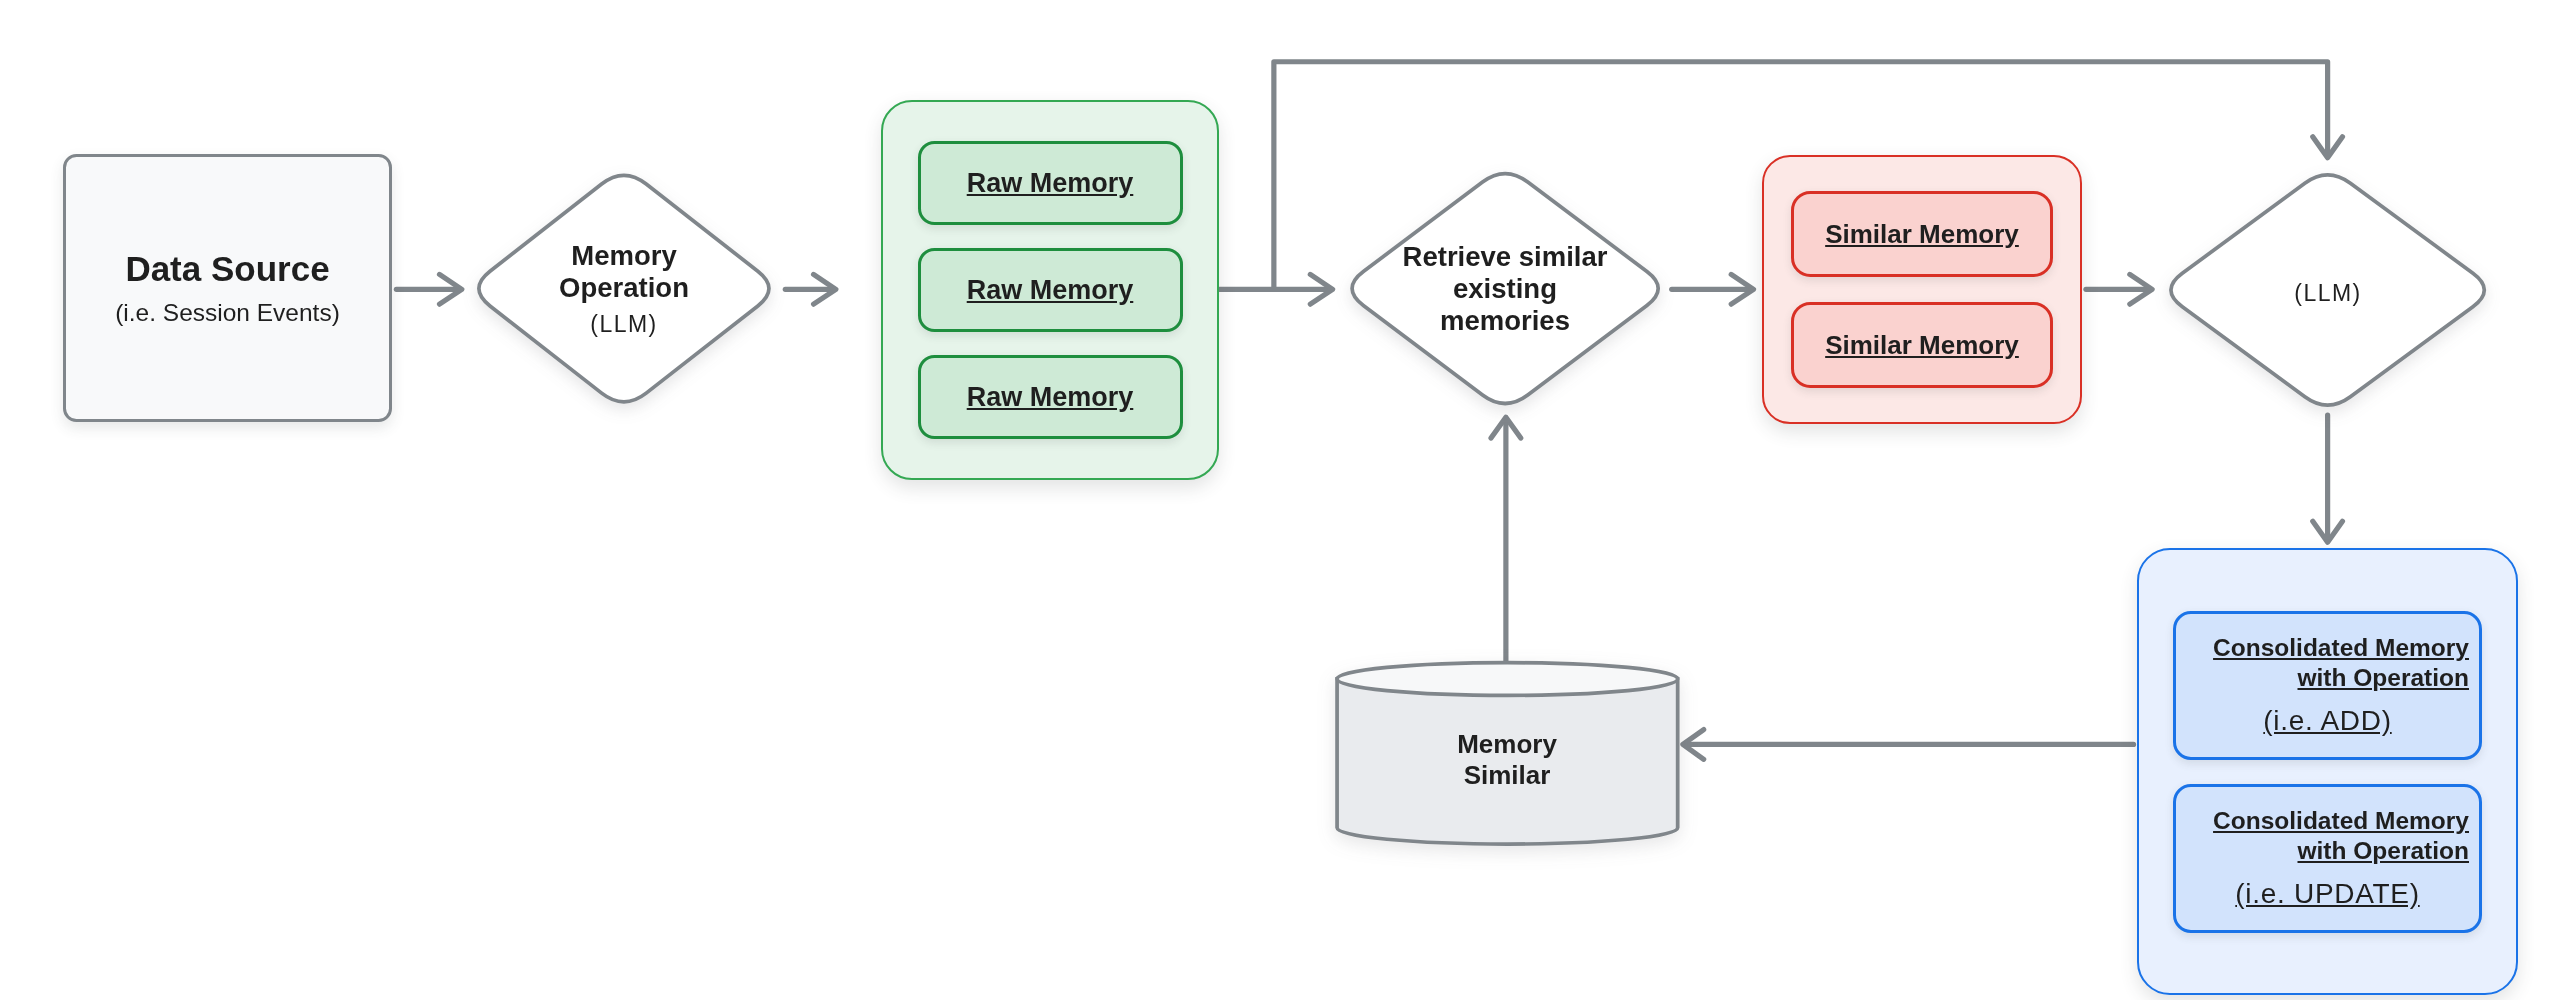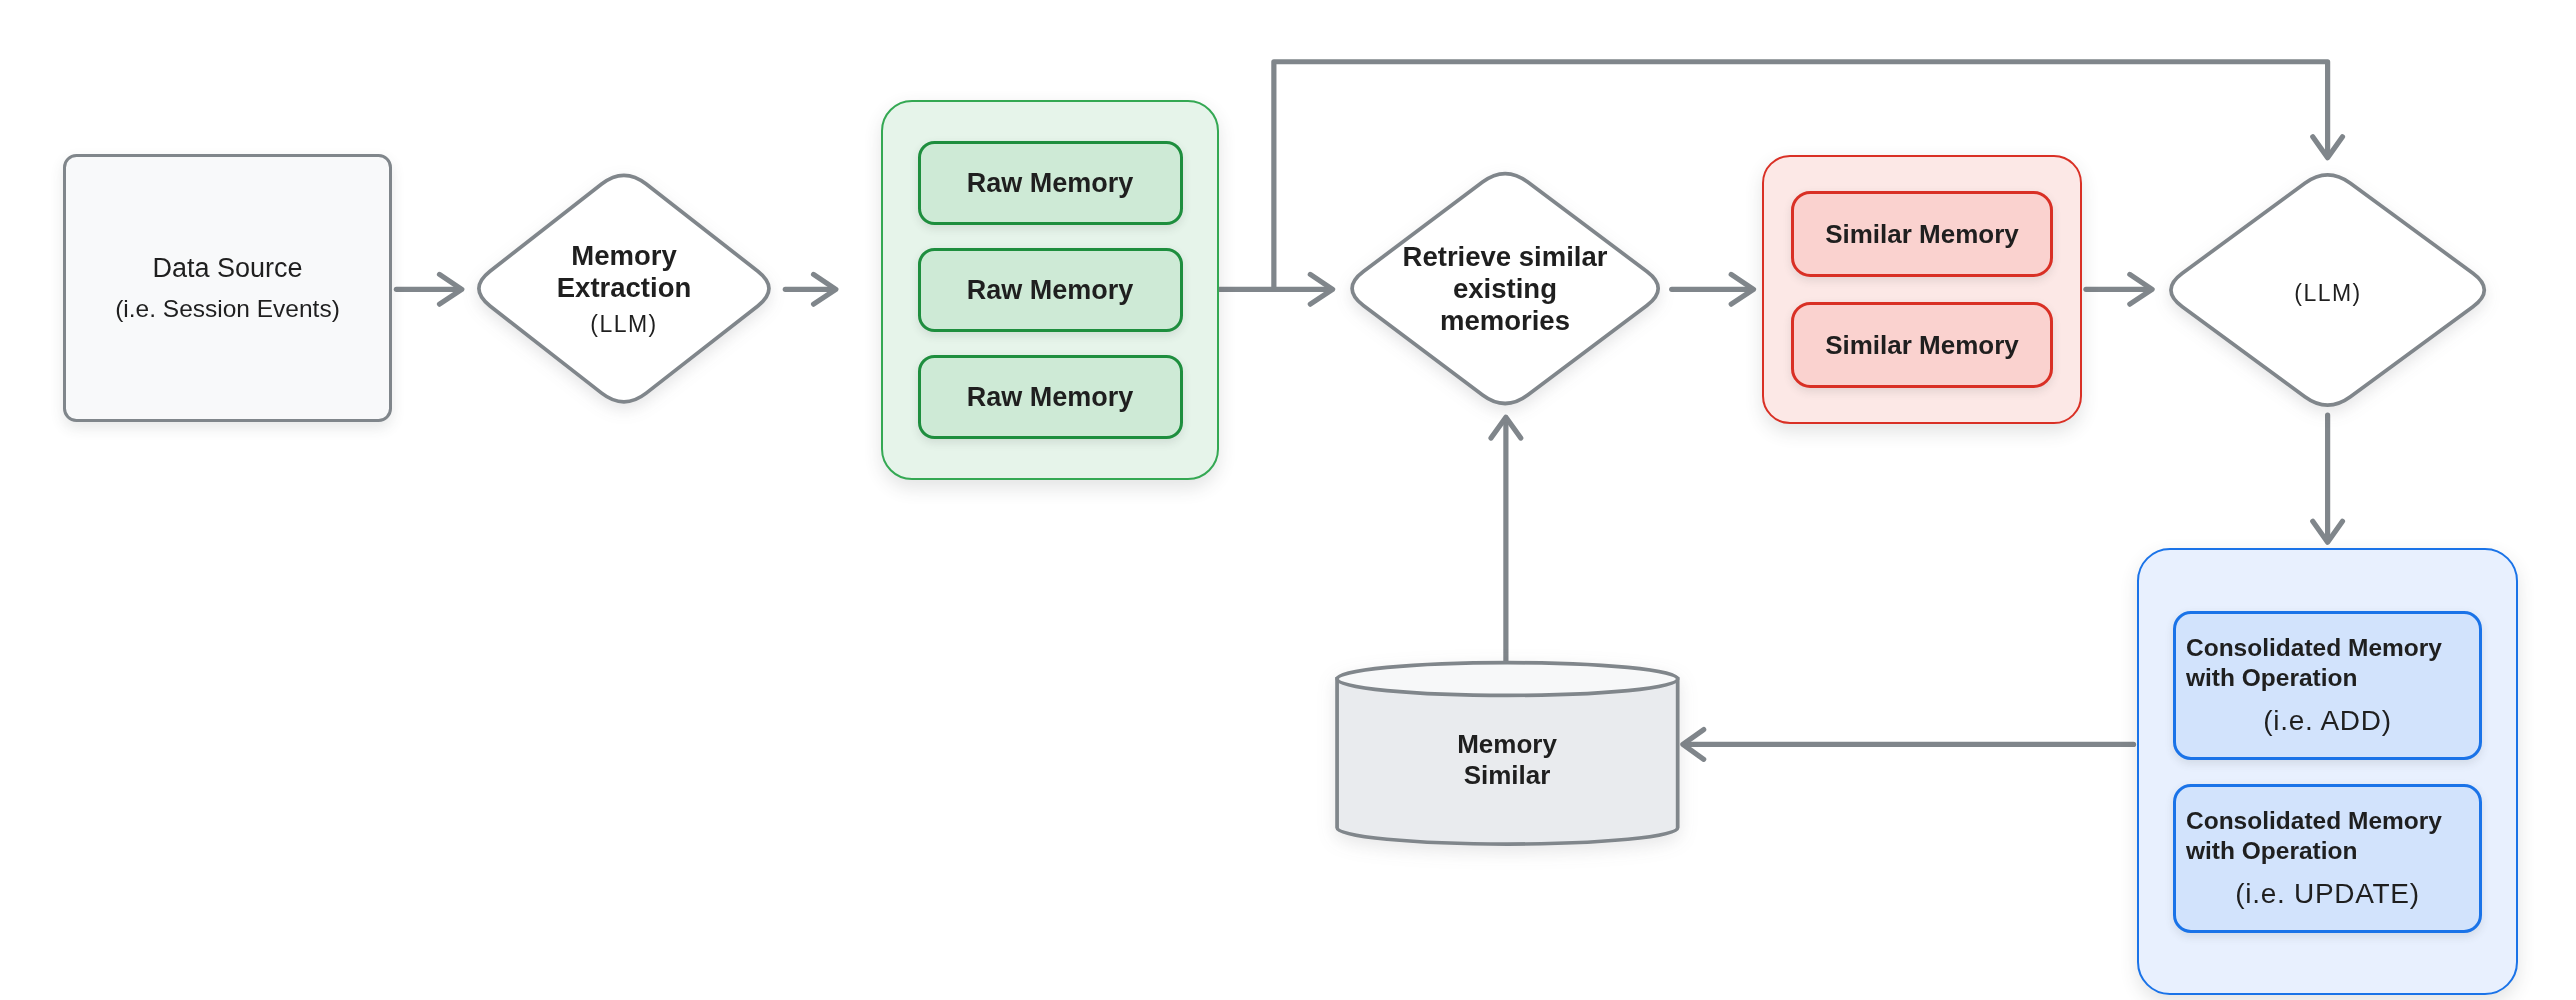--- a/index.html
+++ b/index.html
@@ -16,33 +16,33 @@
 
   .node{position:absolute;box-sizing:border-box;}
   .center-label{position:absolute;transform:translate(-50%,-50%);text-align:center;line-height:1.16;}
 
   .source-box{
     left:63px;top:154px;width:329px;height:268px;
     background:#f8f9fa;border:3px solid #80868b;border-radius:13.4px;
     display:flex;flex-direction:column;align-items:center;justify-content:center;gap:10.4px;
     box-shadow:0 6px 13.4px rgba(60,64,67,.12);
   }
-  .title-lg{font-size:27px;font-weight:400;}
+  .title-lg{font-size:35px;font-weight:700;}
   .subtitle{font-size:24.5px;font-weight:400;}
 
   .diamond-label .d-title{font-size:27.5px;font-weight:700;}
   .diamond-label .d-sub{font-size:23px;font-weight:400;letter-spacing:1.5px;margin-top:7.4px;}
 
   .container{
     display:flex;flex-direction:column;align-items:center;justify-content:center;
     border-radius:31px;box-shadow:0 7.4px 18px rgba(60,64,67,.14);
   }
   .container .item{
     display:flex;flex-direction:column;align-items:center;justify-content:center;
-    box-sizing:border-box;box-shadow:0 3.7px 9px rgba(60,64,67,.12);text-align:left;
+    box-sizing:border-box;box-shadow:0 3.7px 9px rgba(60,64,67,.12);text-align:right;text-decoration:underline;
   }
   .green-container{left:881px;top:100px;width:338px;height:380px;background:#e6f4ea;border:2.2px solid #34a853;gap:23px;}
   .green-container .item{width:265px;height:84px;background:#ceead6;border:3.7px solid #1e8e3e;border-radius:16.4px;font-size:27px;font-weight:600;}
   .red-container{left:1762px;top:155px;width:320px;height:269px;background:#fce8e6;border:2.2px solid #d93025;gap:25px;border-radius:28px;}
   .red-container .item{width:262px;height:86px;background:#fad2cf;border:3.7px solid #d93025;border-radius:19.3px;font-size:26px;font-weight:600;}
   .blue-container{left:2137px;top:548px;width:381px;height:447px;background:#e8f0fe;border:2.2px solid #1a73e8;gap:24px;border-radius:33px;}
   .blue-container .item{width:309px;height:149px;background:#d2e3fc;border:3.7px solid #1a73e8;border-radius:18px;}
   .blue-container .item .c-title{font-size:24.5px;font-weight:600;line-height:1.22;max-width:283px;}
   .blue-container .item .c-sub{font-size:28px;font-weight:400;letter-spacing:0.7px;margin-top:12px;}
 
@@ -109,21 +109,21 @@
       <ellipse class="cyl-top" cx="2027" cy="913" rx="229" ry="22"></ellipse>
     </g>
   </svg>
 
   <div class="node source-box">
     <div class="title-lg">Data Source</div>
     <div class="subtitle">(i.e. Session Events)</div>
   </div>
 
   <div class="center-label diamond-label" style="left:624px;top:289px;width:178px;">
-    <div class="d-title">Memory Extraction</div>
+    <div class="d-title">Memory Operation</div>
     <div class="d-sub">(LLM)</div>
   </div>
 
   <div class="node container green-container">
     <div class="item">Raw Memory</div>
     <div class="item">Raw Memory</div>
     <div class="item">Raw Memory</div>
   </div>
 
   <div class="center-label diamond-label" style="left:1505px;top:289px;width:207px;text-align:center;">

